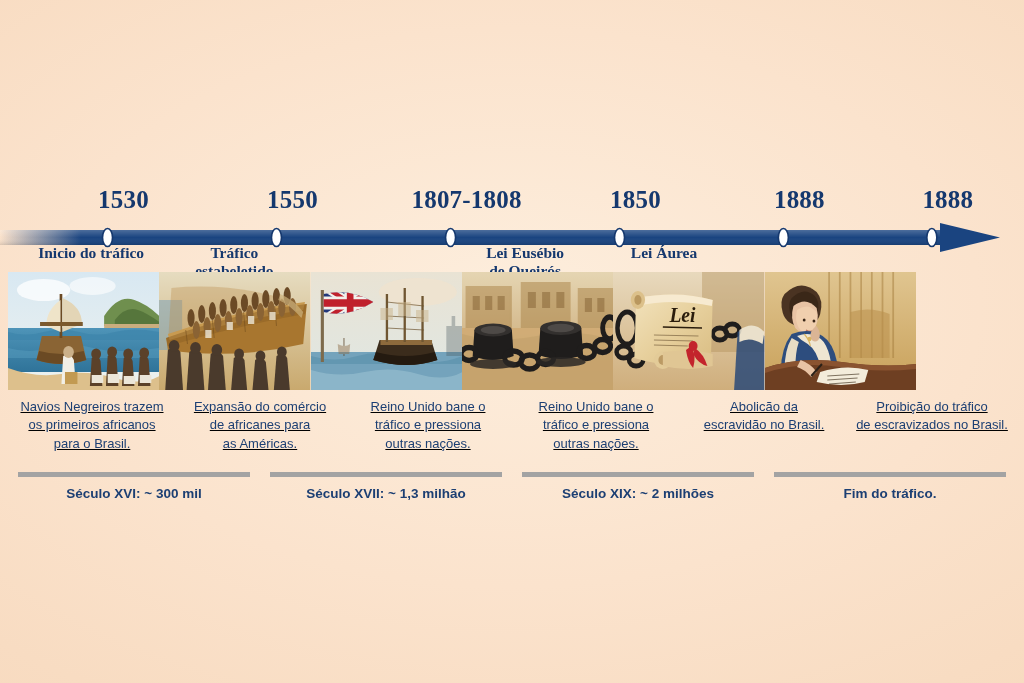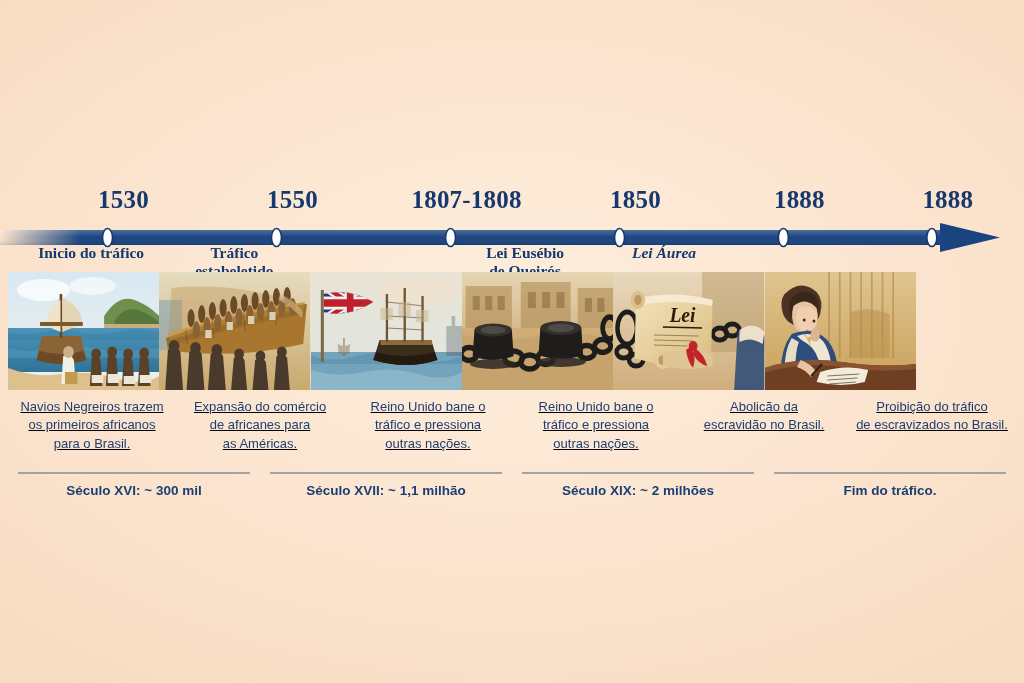--- a/index.html
+++ b/index.html
@@ -43,21 +43,21 @@
     font-size:13px;line-height:1.42;color:#1c3f73;
     text-align:center;white-space:pre-line;
   }
 
   .stats{position:absolute;left:8px;top:472px;width:1008px;height:30px;display:flex;}
   .stat{
     flex:1 1 0;box-sizing:border-box;
     font-family:"Liberation Sans",sans-serif;
     font-size:13.5px;font-weight:bold;color:#1c3f73;
     text-align:center;padding-top:9px;
-    border-top:2px solid #a3a3a3;
+    border-top:5px solid #a3a3a3;
     margin:0 10px;
   }
   .stat.wide{flex:2 1 0;}
 </style>
 </head>
 <body>
 
 <div class="wrap">
 
   <div class="axis">
@@ -99,21 +99,21 @@
       <div class="year" style="left: 91%;">1888</div>
     </div>
   <div class="subs">
       <div class="sub" style="left: 10.5%;">Inicio do tráfico</div>
       <div class="sub" style="left: 27%;">Tráfico
 estabeletido</div>
       <div class="sub" style="left: 44%; margin-top: 44px;">Proibicão
 Britanica</div>
       <div class="sub" style="left: 60.5%;">Lei Eusébio
 de Queirós</div>
-      <div class="sub" style="left: 76.5%; font-style: italic;">Lei Áurea</div>
+      <div class="sub" style="left: 76.5%;">Lei Áurea</div>
     </div>
 
   <div class="art">
 
     <div class="cell">
       <svg viewBox="0 0 170 118" preserveAspectRatio="none">
         <defs>
           <linearGradient id="sky1" x1="0" y1="0" x2="0" y2="1">
             <stop offset="0" stop-color="#d8e8f2"></stop>
               <stop offset="1" stop-color="#eef2ee"></stop>
@@ -460,18 +460,18 @@
       <div class="desc">Reino Unido bane o
 tráfico e pressiona
 outras nações.</div>
       <div class="desc">Abolicão da
 escravidão no Brasil.</div>
       <div class="desc">Proibição do tráfico
 de escravizados no Brasil.</div>
     </div>
   <div class="stats">
       <div class="stat">Século XVI: ~ 300 mil</div>
-      <div class="stat">Século XVII: ~ 1,1 milhão</div>
+      <div class="stat">Século XVII: ~ 1,3 milhão</div>
       <div class="stat">Século XIX: ~ 2 milhões</div>
       <div class="stat">Fim do tráfico.</div>
     </div>
 
 </div>
 
 </body></html>

